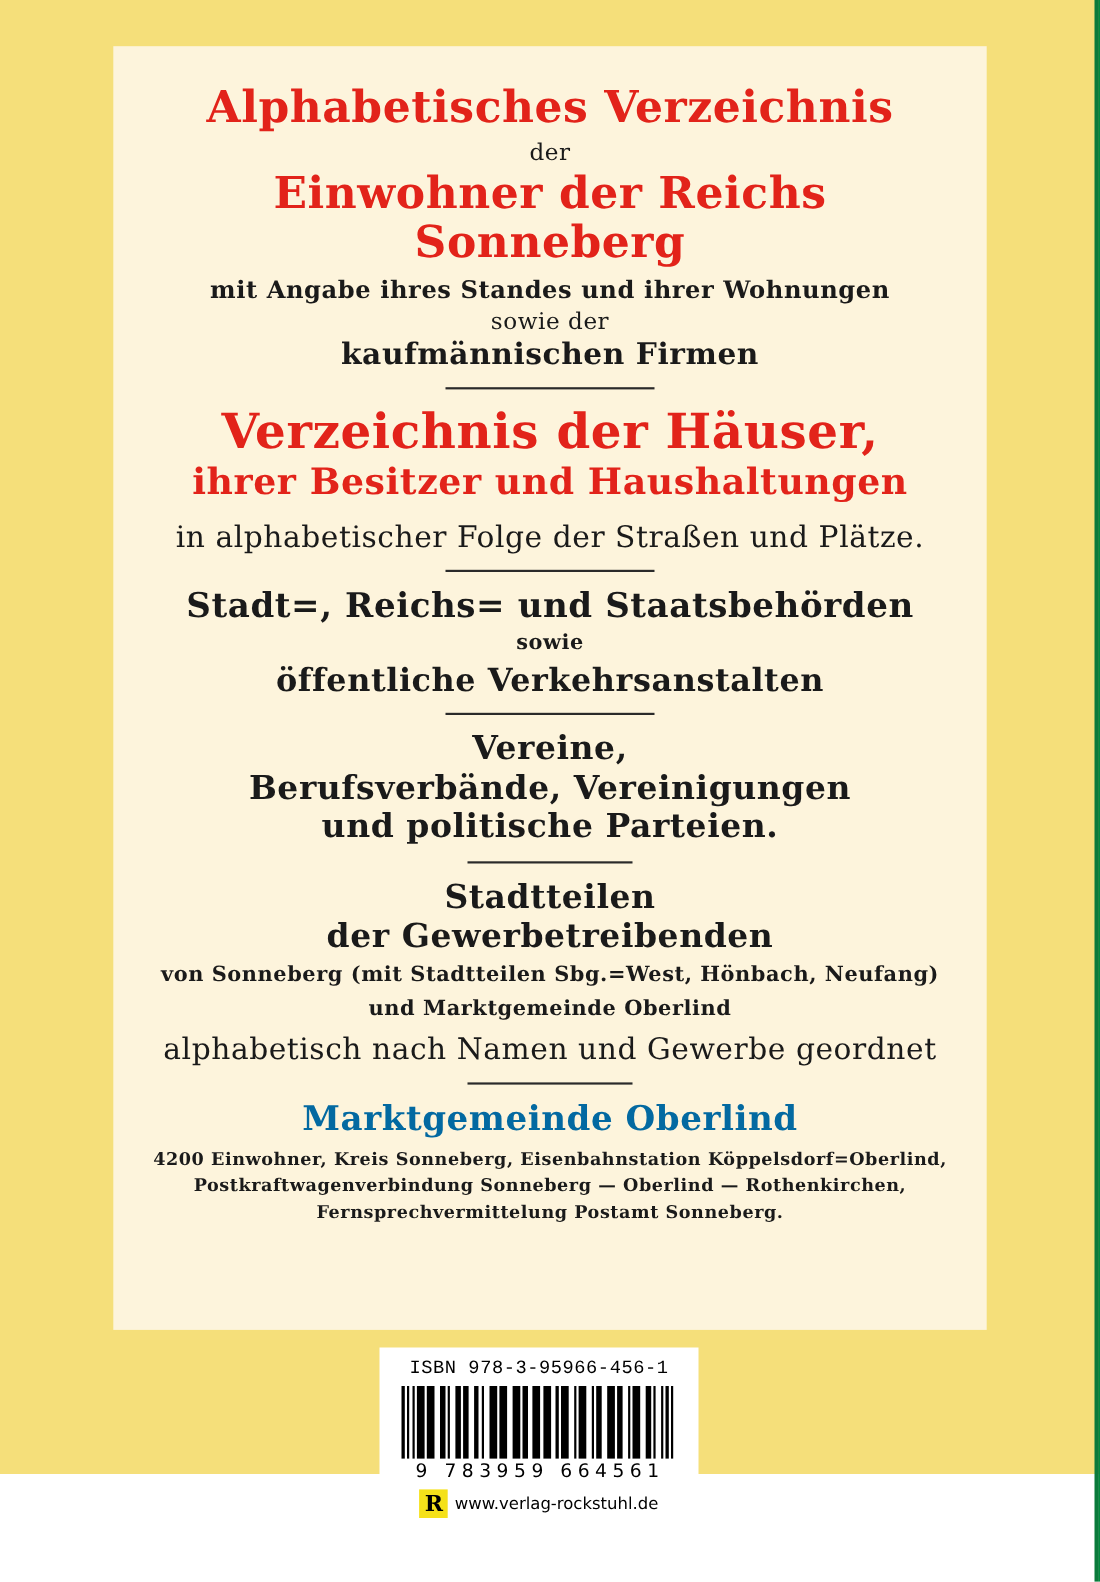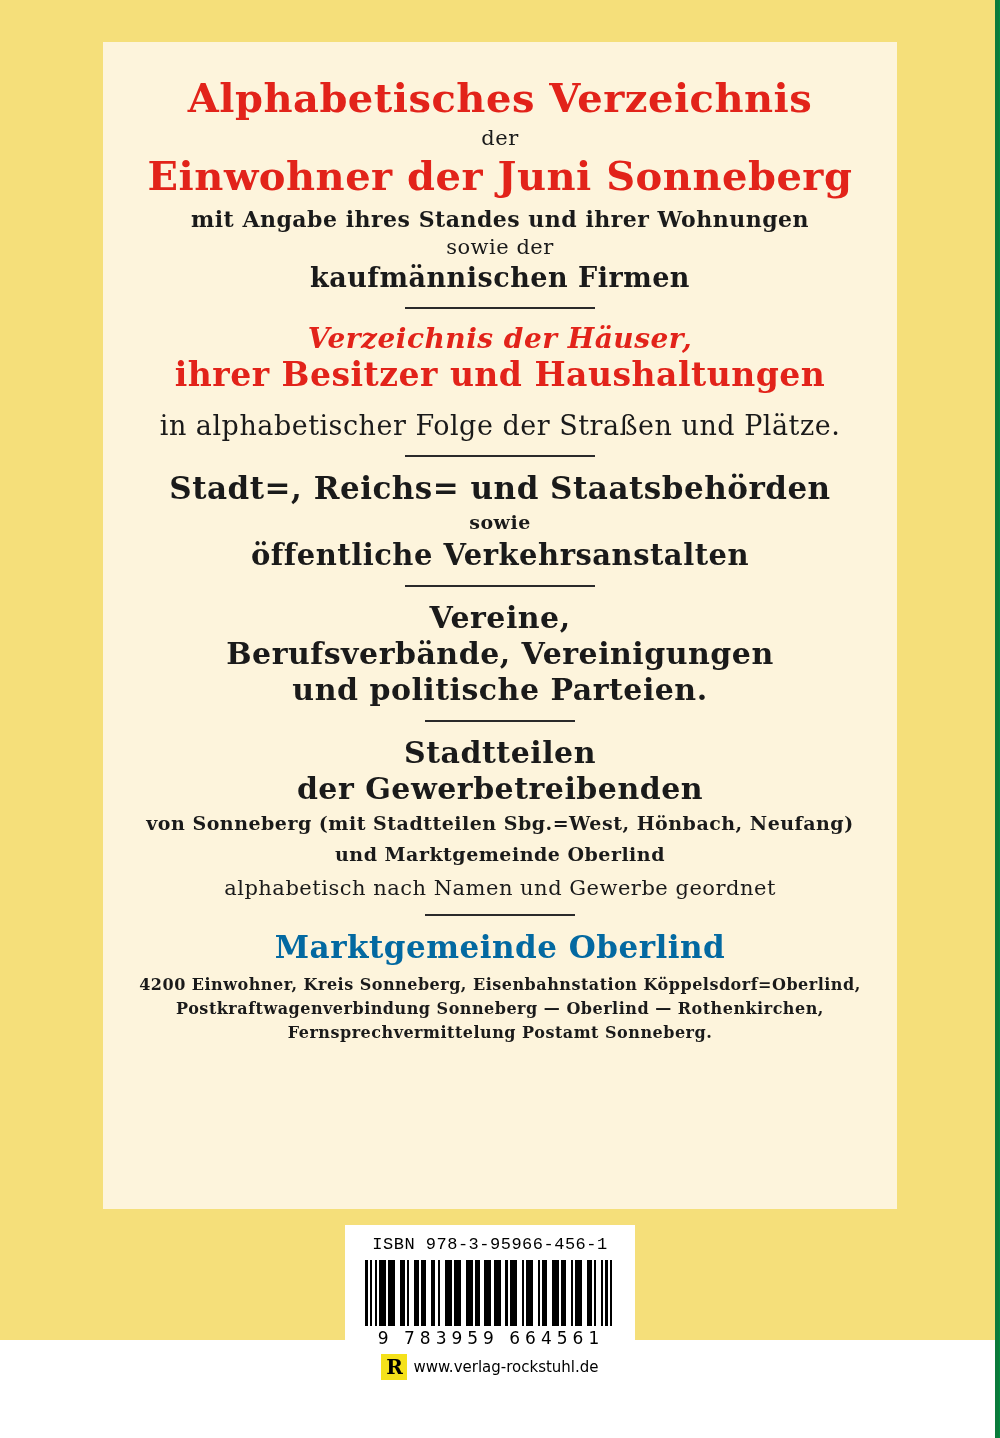--- a/index.html
+++ b/index.html
@@ -97,24 +97,23 @@
 
   .rule {
     width: 190px;
     height: 2px;
     background: #2a2a2a;
     margin: 14px auto 14px auto;
   }
   .rule.short { width: 150px; }
 
   .t-h2 {
-    font-size: 28px;
-    font-weight: bold;
-    margin: 2px 0 2px 0;
-    font-style: italic;
+    font-size: 44px;
+    font-weight: bold;
+    margin: 2px 0 2px 0;
   }
   .t-h2b {
     font-size: 33px;
     font-weight: bold;
     margin: 2px 0 6px 0;
   }
   .t-note {
     font-size: 27px;
     margin: 17px 0 4px 0;
   }
@@ -148,21 +147,21 @@
     font-weight: bold;
     margin: 2px 0 2px 0;
   }
   .t-small-bold {
     font-size: 19px;
     font-weight: bold;
     margin: 6px 0 2px 0;
     line-height: 1.3;
   }
   .t-alpha {
-    font-size: 21px;
+    font-size: 27px;
     margin: 10px 0 4px 0;
   }
   .t-ort {
     font-size: 31px;
     font-weight: bold;
     color: #0369a1;
     margin: 8px 0 8px 0;
   }
   .t-info {
     font-size: 16px;
@@ -241,21 +240,21 @@
 
 <div id="page">
 
   <div id="spine-edge"></div>
   <div id="spine"></div>
 
   <div id="panel">
 
     <div class="blk t-main1 red">Alphabetisches Verzeichnis</div>
     <div class="blk t-der">der</div>
-    <div class="blk t-main2 red">Einwohner der Juni Sonneberg</div>
+    <div class="blk t-main2 red">Einwohner der Reichs Sonneberg</div>
     <div class="blk t-sub1">mit Angabe ihres Standes und ihrer Wohnungen</div>
     <div class="blk t-sowie">sowie der</div>
     <div class="blk t-firmen">kaufmännischen Firmen</div>
 
     <div class="rule"></div>
 
     <div class="blk t-h2 red">Verzeichnis der Häuser,</div>
     <div class="blk t-h2b red">ihrer Besitzer und Haushaltungen</div>
     <div class="blk t-note">in alphabetischer Folge der Straßen und Plätze.</div>
 

